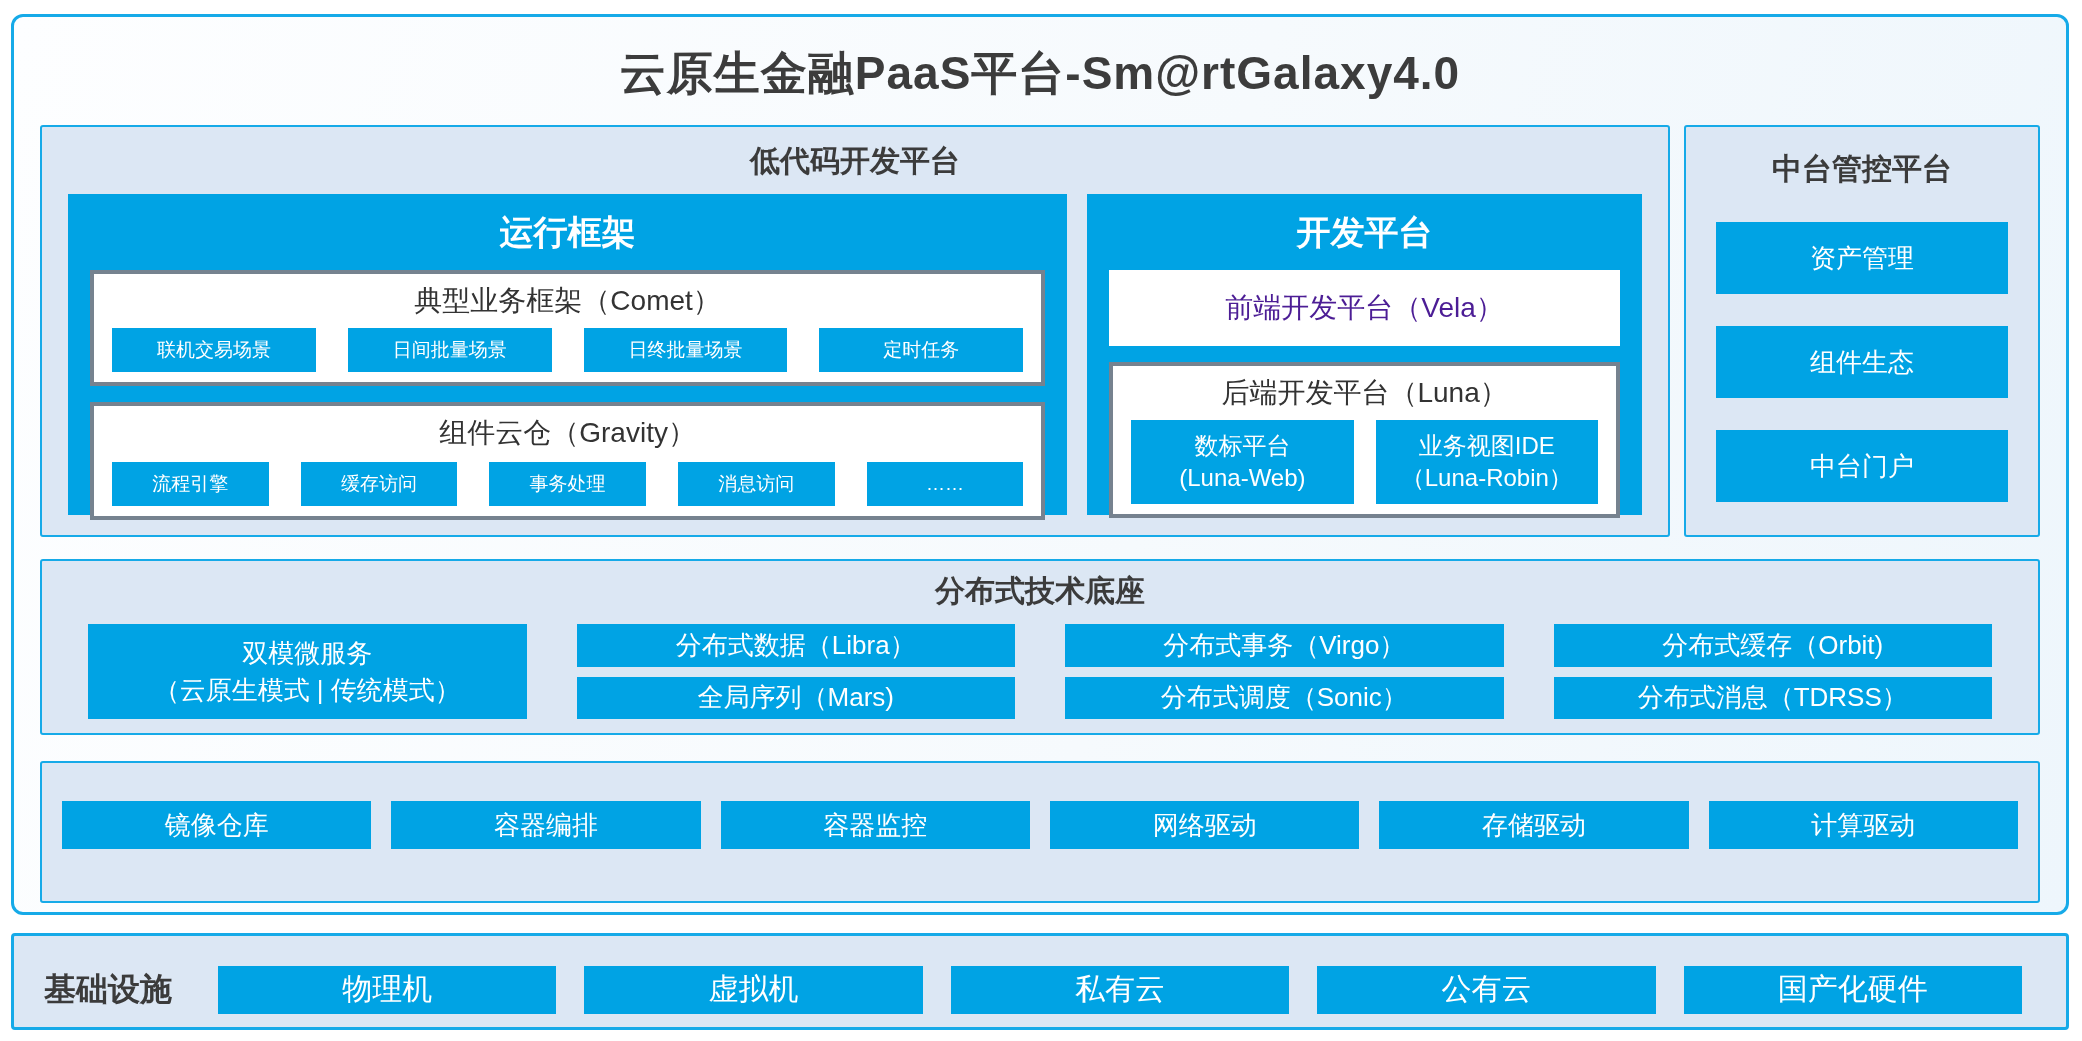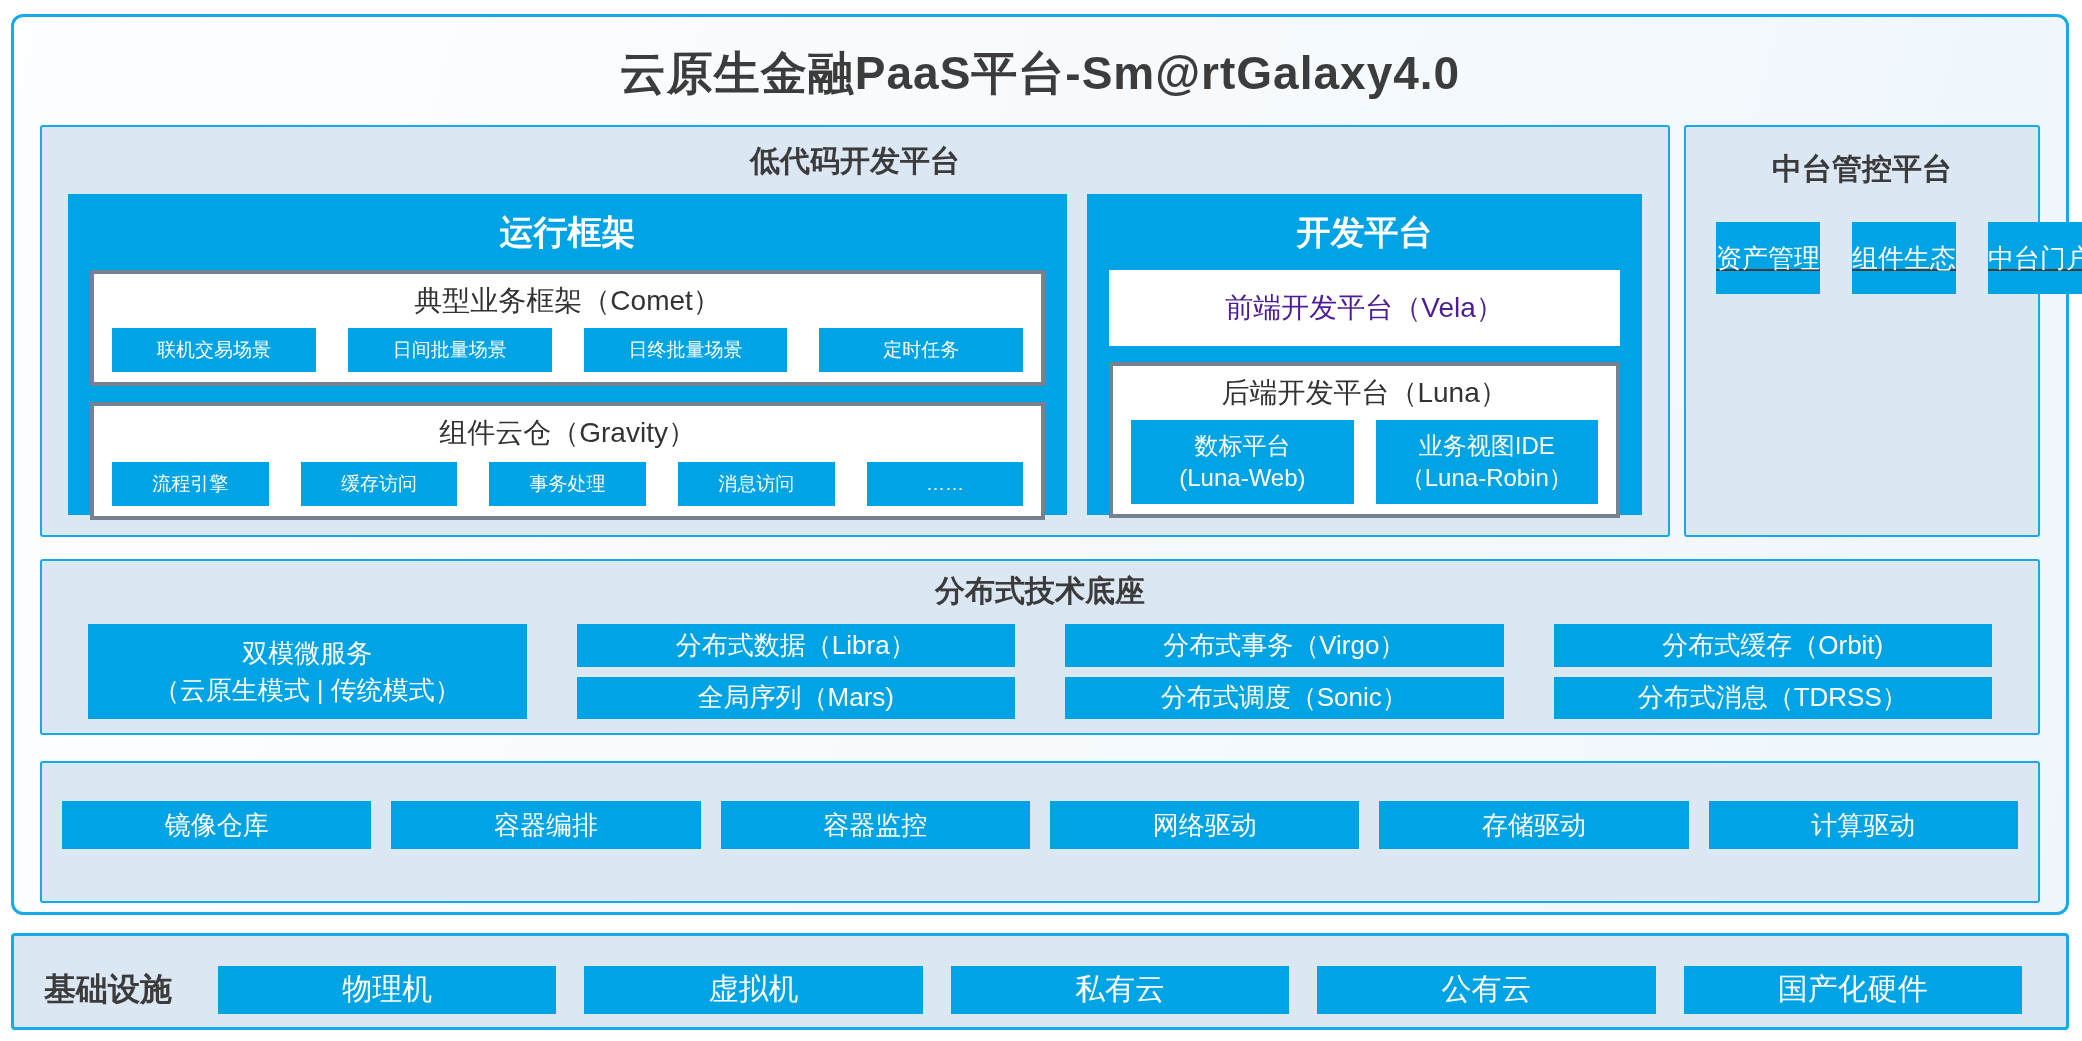--- a/index.html
+++ b/index.html
@@ -40,21 +40,21 @@
   .comet-box { flex:none; margin-bottom:16px; }
   .gravity-box { flex:1; justify-content:flex-start; }
   .gravity-box .btn-row { margin-top:2px; }
   .vela-box { flex:none; height:76px; margin-bottom:16px; border:none; padding:0;
               align-items:center; justify-content:center; font-size:28px; color:#4c1d95; background:#fff; }
   .luna-box { flex:1; }
   .luna-box .btn-row { gap:22px; flex:1; align-items:flex-end; }
   .btn-2line { flex:1; font-size:24px; line-height:1.35; min-height:84px; }
   .midplatform { width:356px; flex:none; display:flex; flex-direction:column; padding:16px 30px 30px; }
   .midplatform .box-header { padding:6px 0 32px; }
-  .mid-btns { display:flex; flex-direction:row; gap:32px; flex:1;text-decoration:underline; }
+  .mid-btns { display:flex; flex-direction:column; gap:32px; flex:1; }
   .btn-mid { height:72px; font-size:26px; flex:none; }
 
   .dist-box { margin-top:22px; height:176px; padding:2px 46px 14px; display:flex; flex-direction:column; }
   .dist-grid { flex:1; display:grid; grid-template-columns:repeat(4,1fr); grid-template-rows:1fr 1fr;
                column-gap:50px; row-gap:10px; }
   .btn-dist { font-size:26px; }
   .btn-tall { grid-column:1; grid-row:1/3; line-height:1.4; }
 
   .nebula-box { margin-top:26px; height:142px; padding:2px 20px 16px; display:flex; flex-direction:column; }
   .nebula-btns { flex:1; display:flex; gap:20px; align-items:center; }

